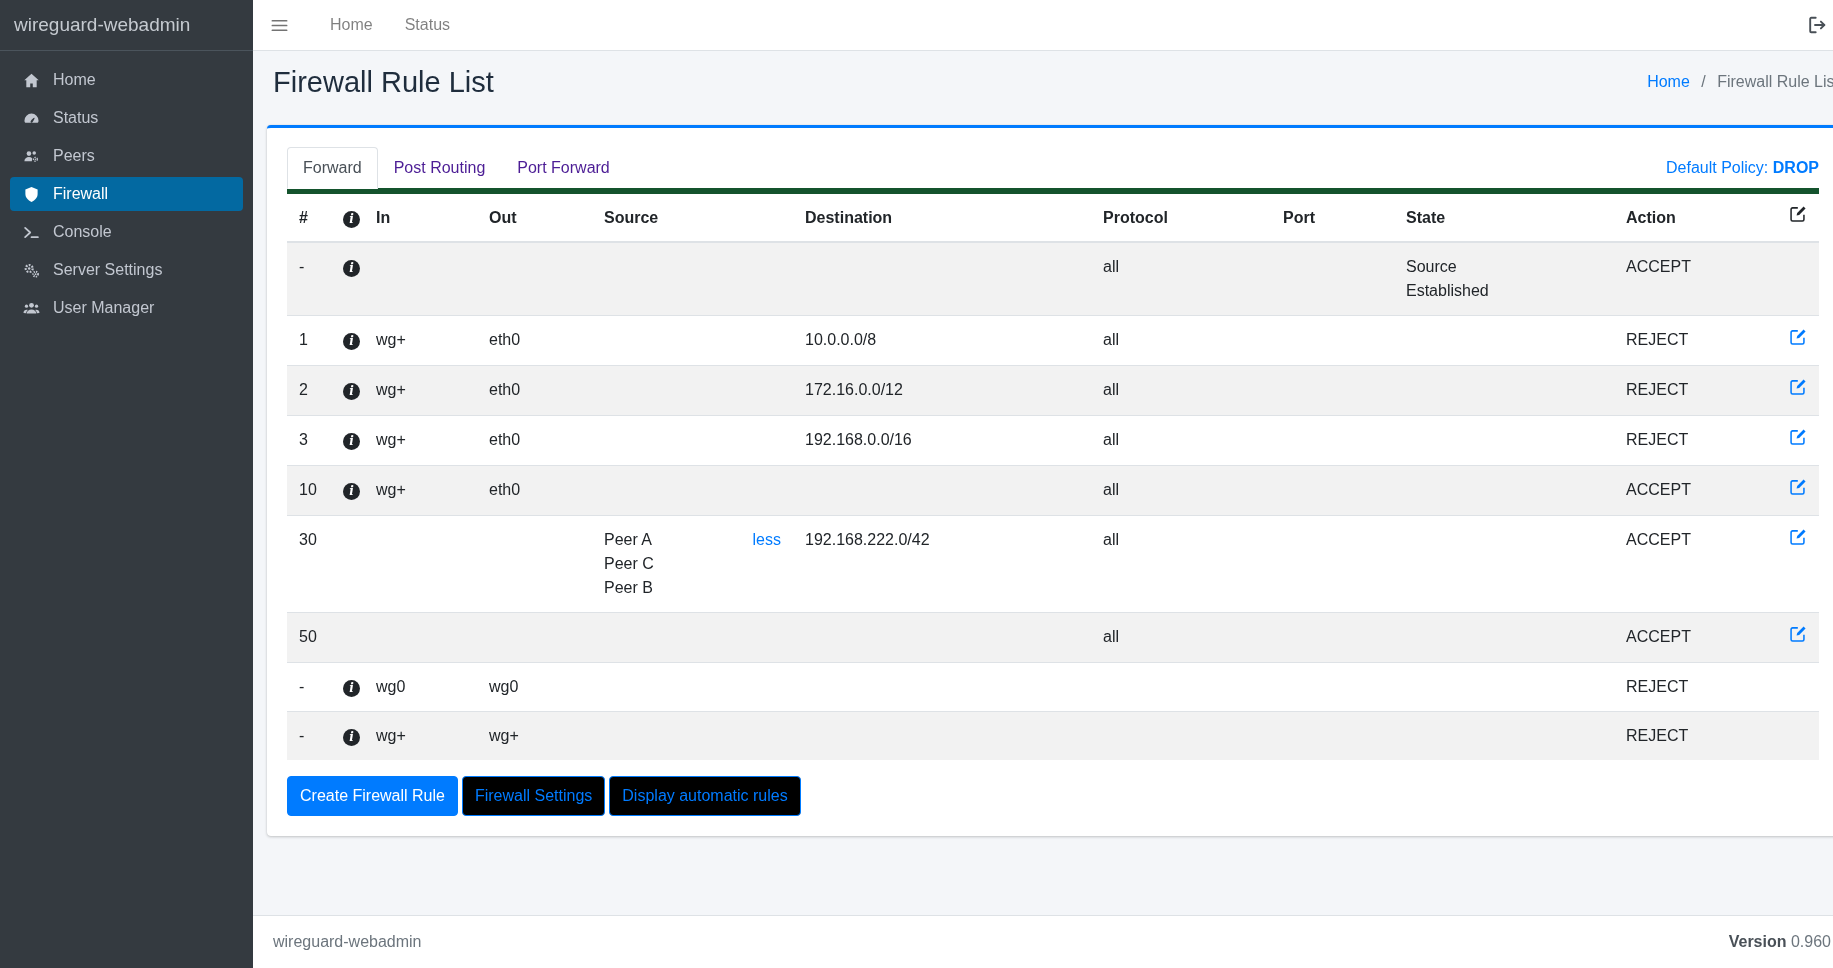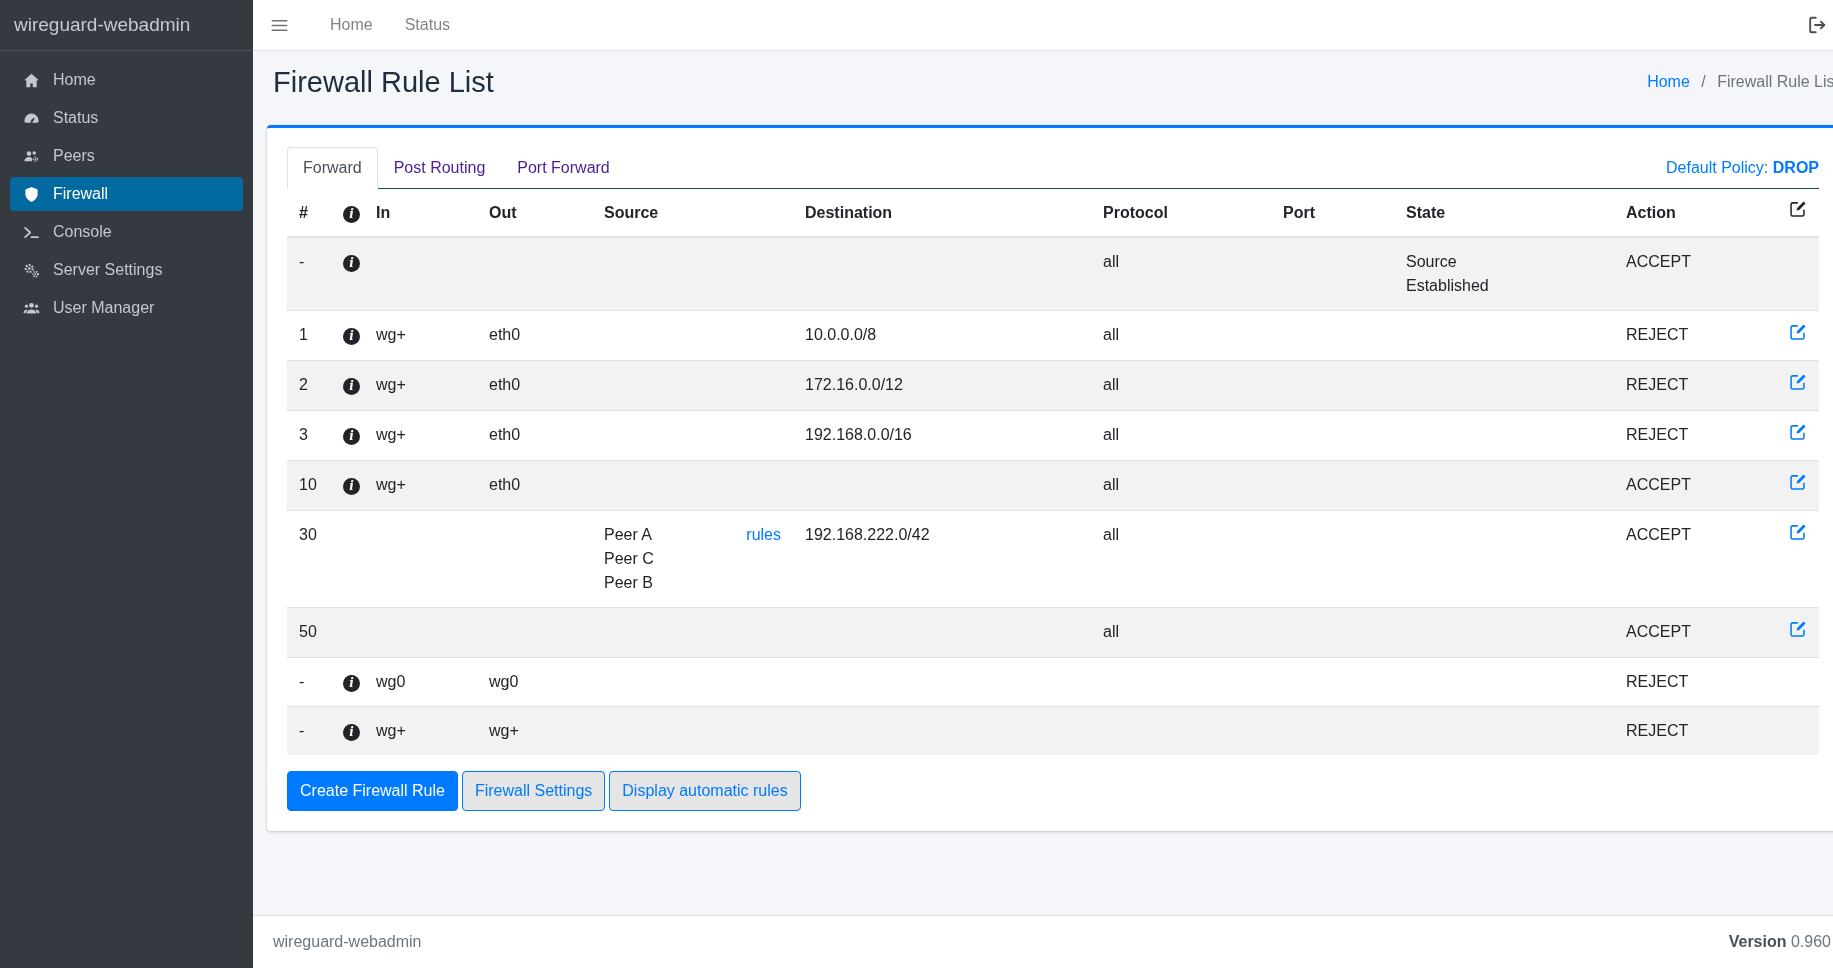--- a/index.html
+++ b/index.html
@@ -52,21 +52,21 @@
   .breadcrumb .bc-sep { color: #6c757d; margin: 0 7px; }
   .breadcrumb .bc-current { color: #6c757d; }
 
   
   .card {
     margin: 15px 0 0 14px; width: 1572px; background: #fff;
     border-top: 3px solid #007bff; border-radius: 4px;
     box-shadow: 0 0 1px rgba(0,0,0,.125), 0 1px 3px rgba(0,0,0,.2);
     padding: 19px 20px 20px;
   }
-  .tabbar { display: flex; border-bottom: 1px solid #14532d; }
+  .tabbar { display: flex; border-bottom: 6px solid #14532d; }
   .tab-list { display: flex; }
   .tab {
     padding: 8px 15px; line-height: 24px; color: #4c1d95; cursor: pointer;
     border: 1px solid transparent; border-radius: 4px 4px 0 0; margin-bottom: -1px;
   }
   .tab.active { color: #495057; background: #fff; border-color: #dee2e6 #dee2e6 #fff; }
   .default-policy { margin-left: auto; align-self: center; color: #007bff; white-space: nowrap; }
   .default-policy b { font-weight: 700; }
 
   
@@ -94,21 +94,21 @@
   .less-link:empty { display: none; }
 
   
   .btn-row { margin-top: 16px; display: flex; }
   .btn {
     font-size: 16px; line-height: 24px; padding: 7px 12px; border-radius: 4px;
     border: 1px solid #007bff; margin-right: 4px; cursor: pointer;
     font-family: inherit; background: #fff;
   }
   .btn-solid { background: #007bff; color: #fff; }
-  .btn-outline { background: #e5e5e5; color: #007bff; }
+  .btn-outline { background: #000000; color: #007bff; }
 
   
   .footer {
     position: absolute; left: 0; bottom: 0; width: 1586px; background: #fff;
     border-top: 1px solid #dee2e6; padding: 17px 8px 17px 20px;
     display: flex; justify-content: space-between; color: #6c757d;
   }
   .footer .version-label { font-weight: 700; color: #495057; }
 </style>
 </head>
@@ -390,21 +390,21 @@
     <td></td>
     <td></td>
     <td></td>
     <td>
       <div class="src-wrap">
         <div>
                   <div>Peer A</div>
                   <div>Peer C</div>
                   <div>Peer B</div>
                 </div>
-        <a class="less-link">rules</a>
+        <a class="less-link">less</a>
       </div>
     </td>
     <td>192.168.222.0/42</td>
     <td>all</td>
     <td></td>
     <td></td>
     <td>ACCEPT</td>
     <td class="td-edit"><a class="icon-edit blue js-edit">
                 <svg viewBox="0 0 20 20">
                   <path d="M16.6 10.8V16a1.7 1.7 0 0 1-1.7 1.7H4A1.7 1.7 0 0 1 2.3 16V4.9A1.7 1.7 0 0 1 4 3.2h5.8" fill="none" stroke="currentColor" stroke-width="1.7"></path>

